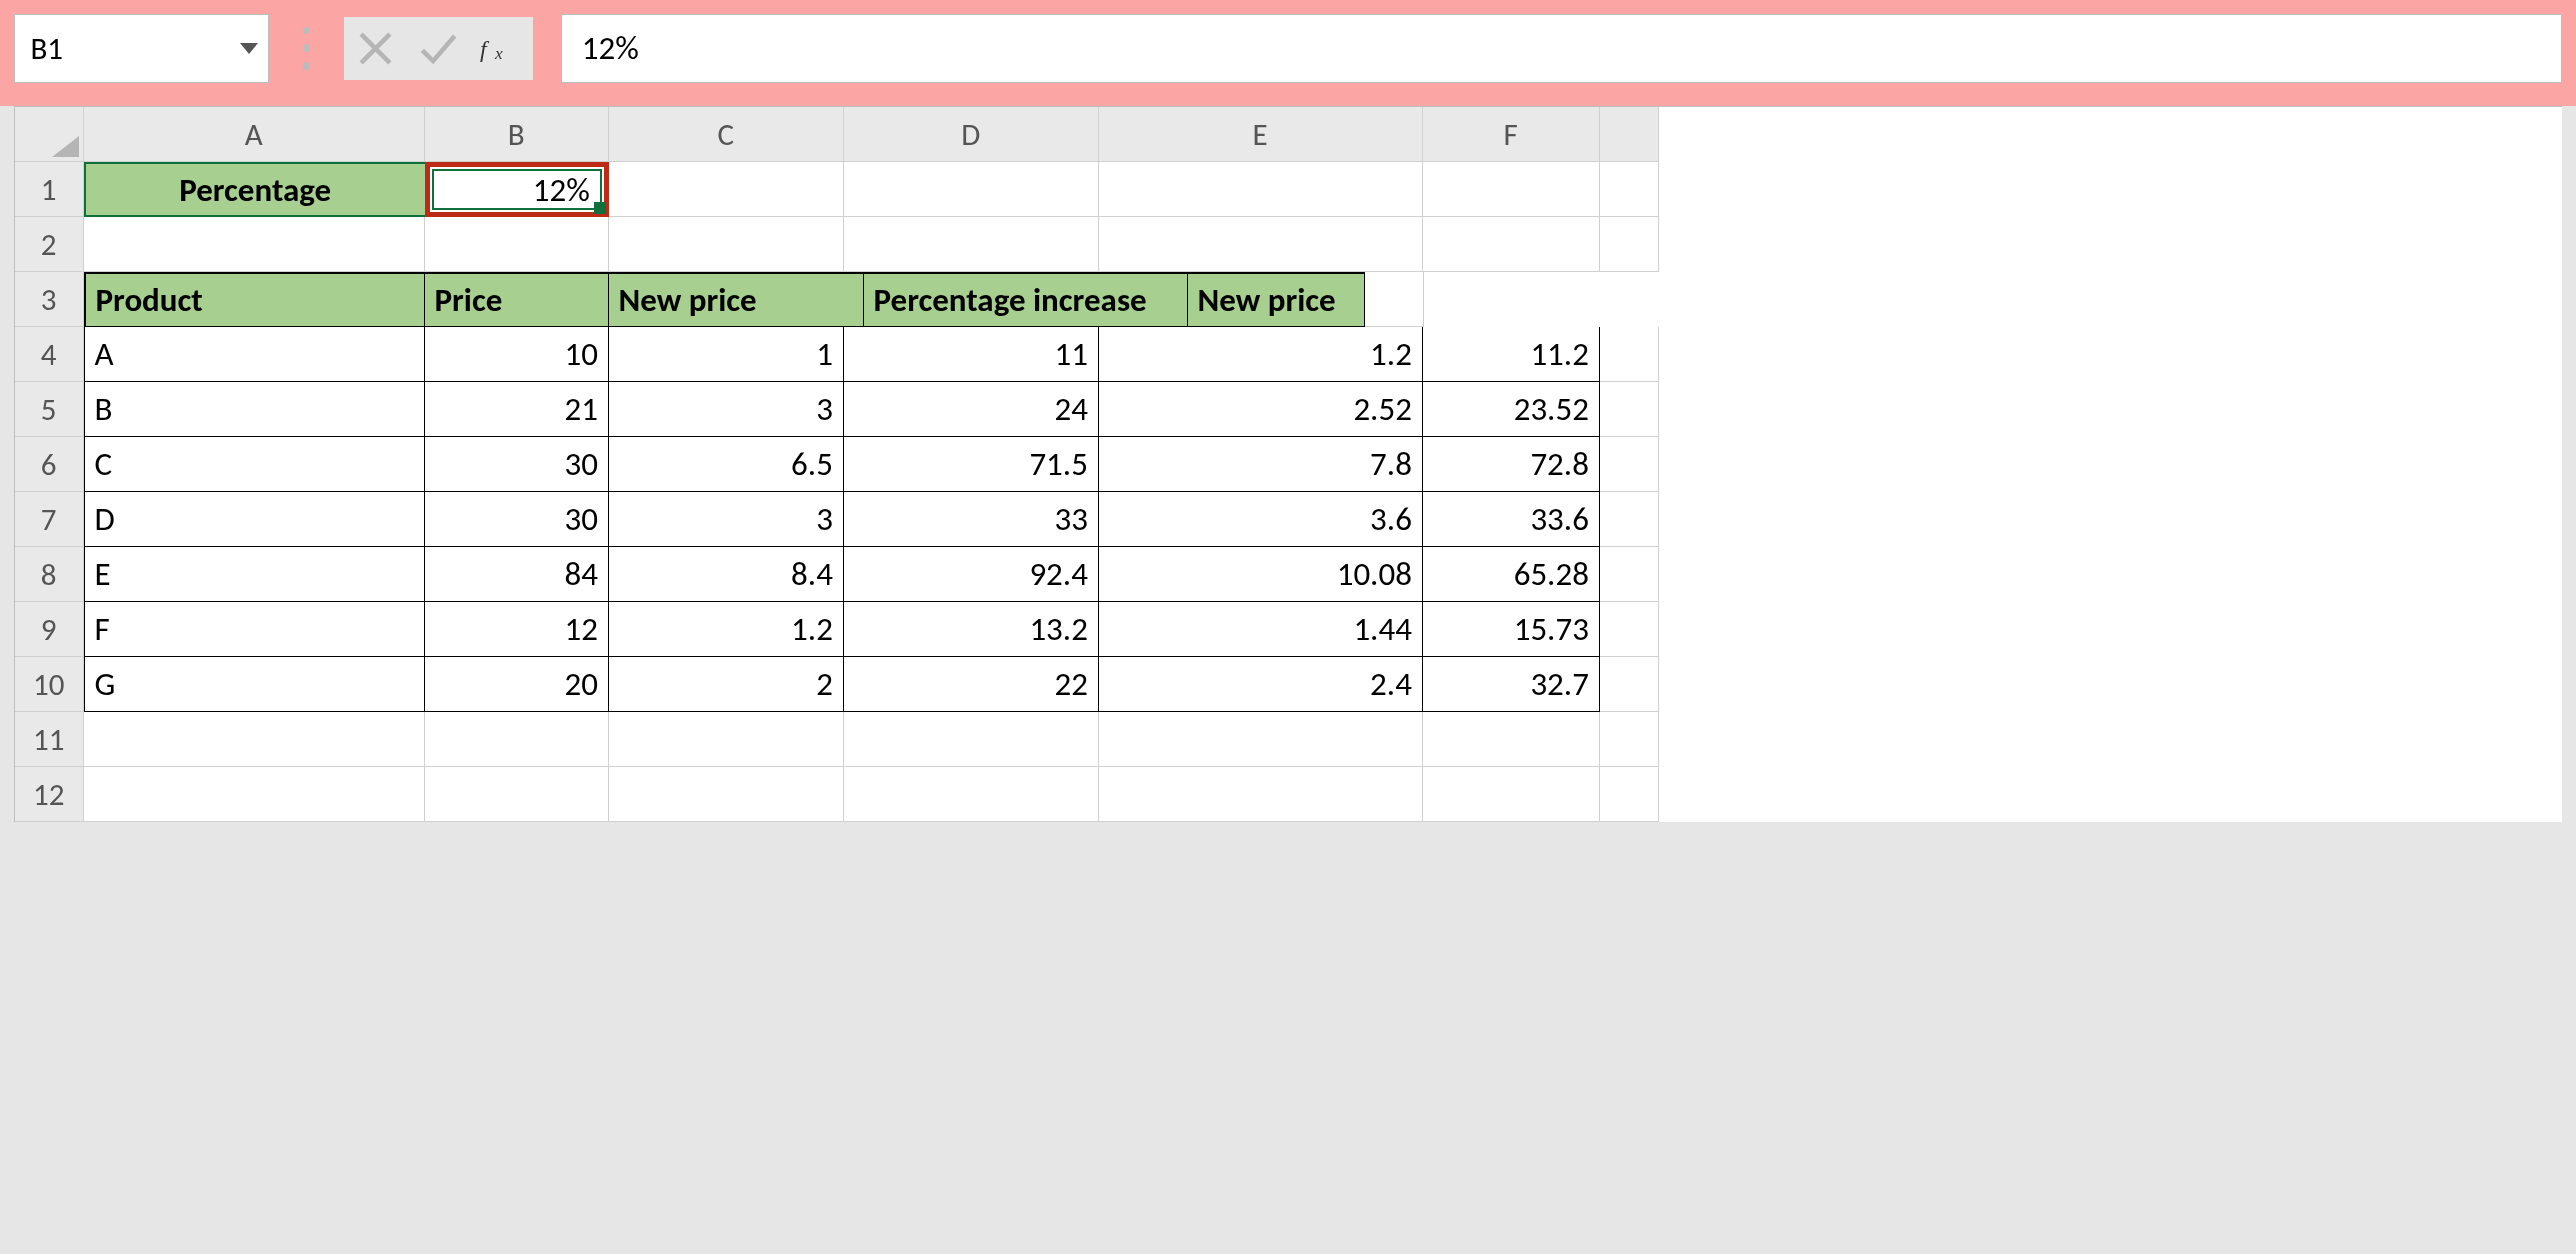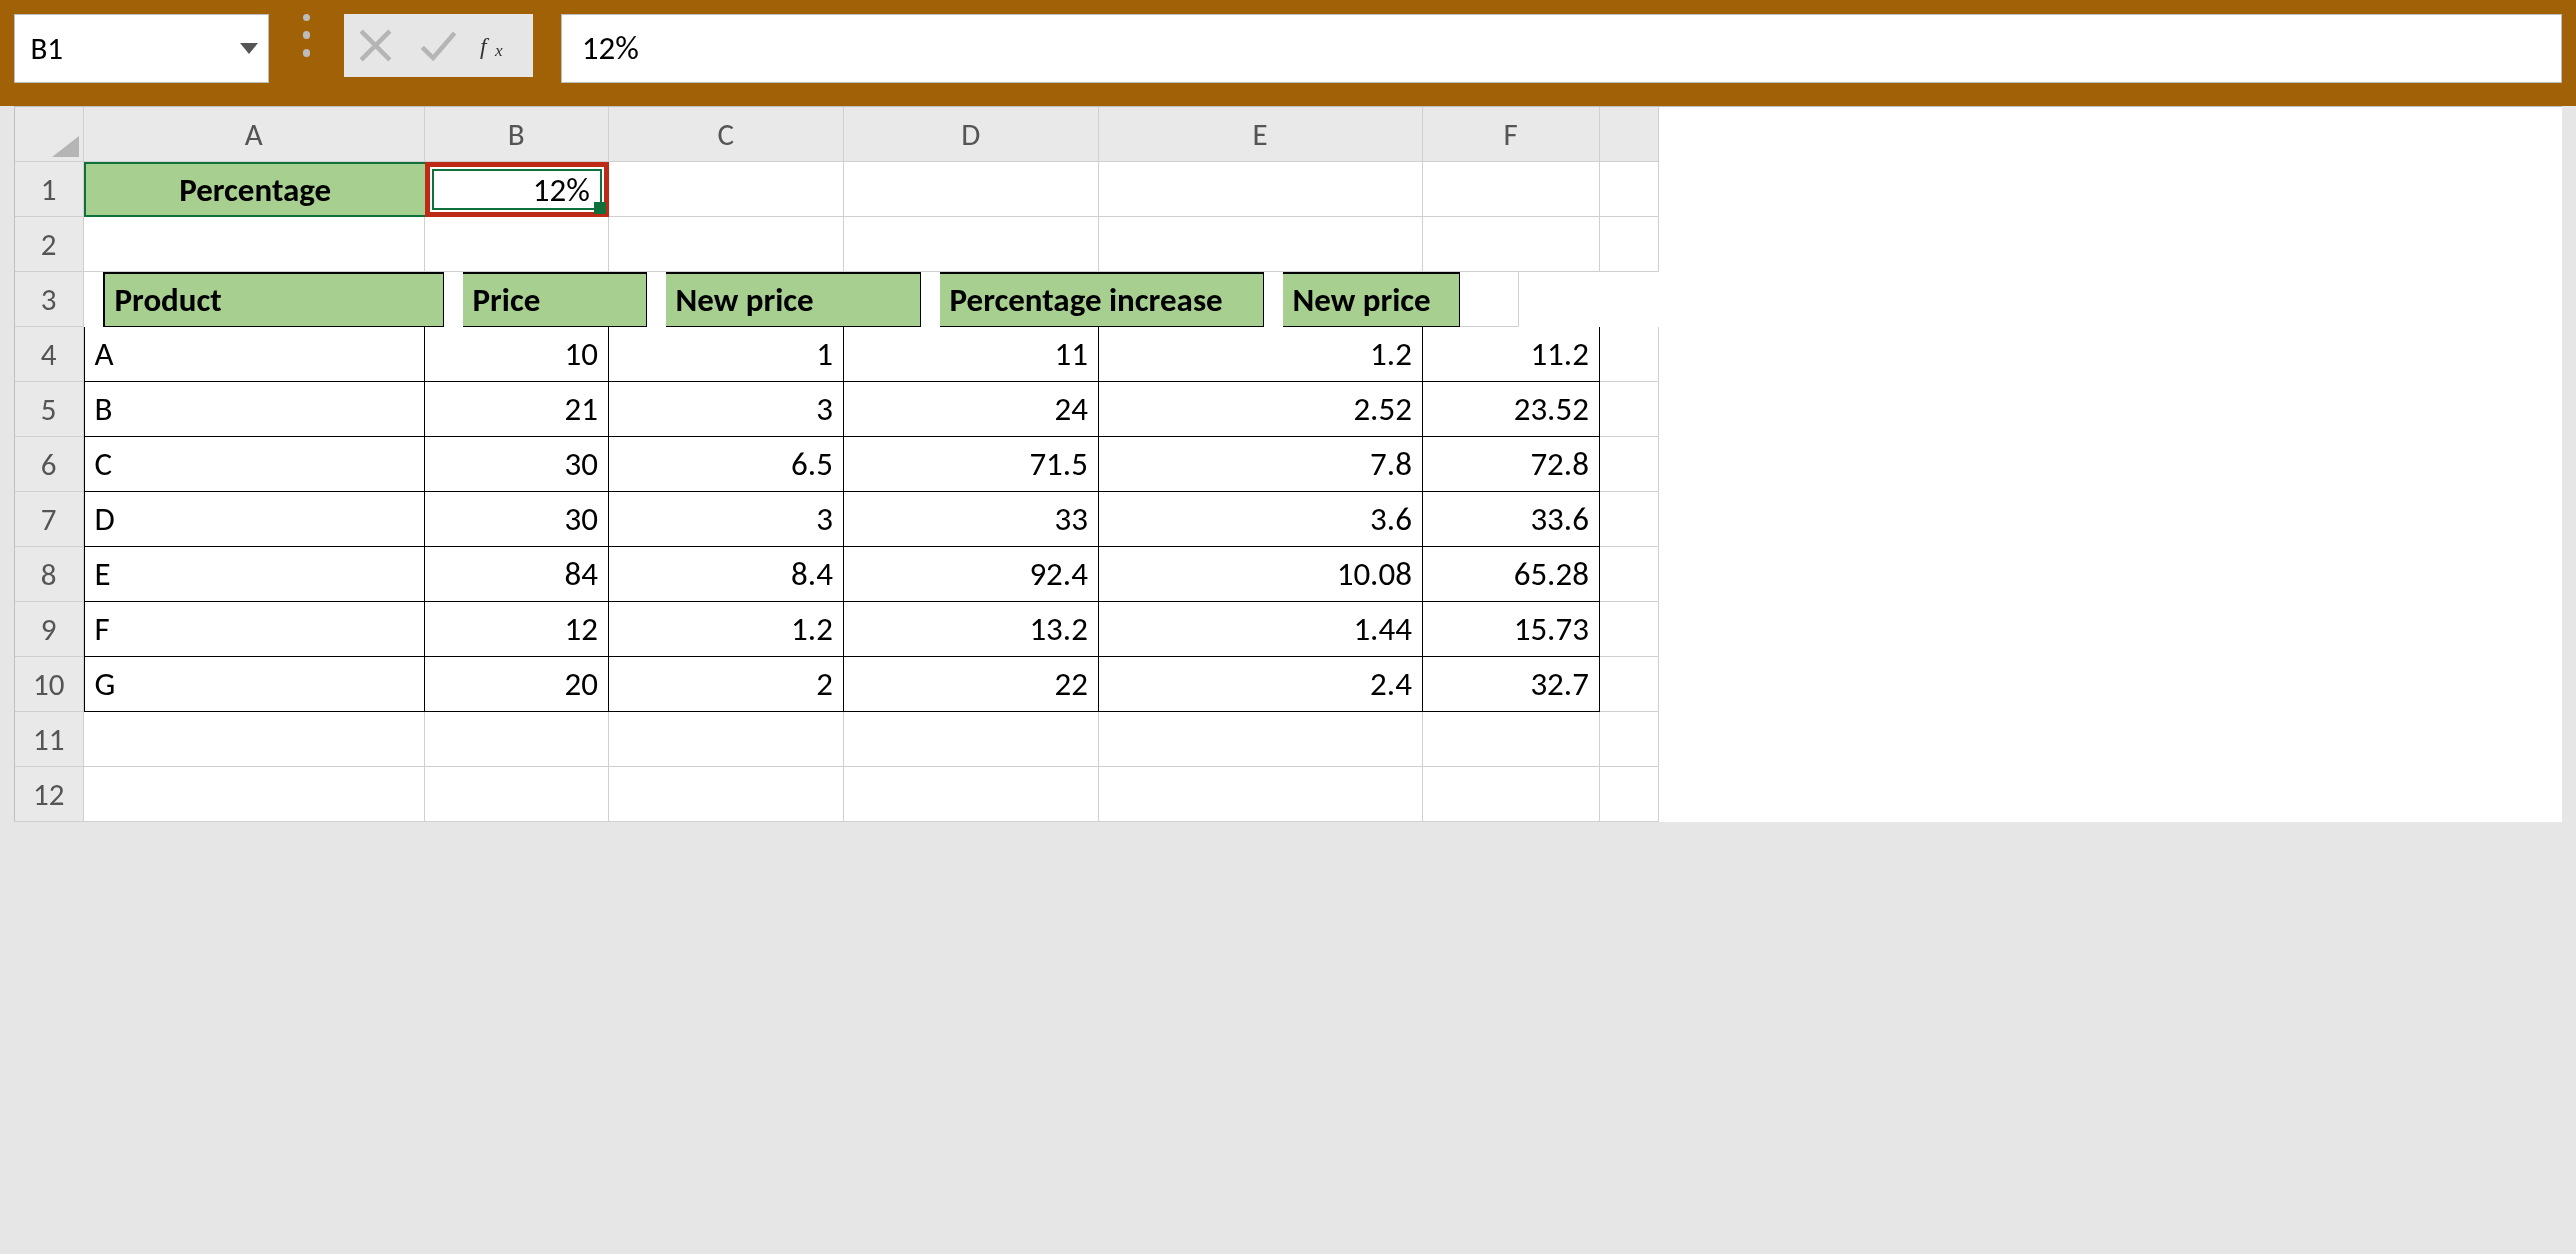--- a/index.html
+++ b/index.html
@@ -8,24 +8,24 @@
     padding: 0;
     font-family: Calibri, "Segoe UI", Arial, sans-serif;
     background: #e6e6e6;
     font-size: 31px;
     color: #000;
   }
 
   
   .formula-bar {
     display: flex;
-    align-items: flex-start;
+    align-items: center;
     gap: 28px;
     padding: 13.7px 13.7px 23.5px 13.7px;
-    background: #a16207;
+    background: #fca5a5;
   }
   .name-box {
     width: 255px;
     height: 69px;
     background: #fff;
     border: 1px solid #bdbdbd;
     display: flex;
     align-items: center;
     padding: 0 9.8px 0 15.7px;
     justify-content: space-between;
@@ -156,21 +156,21 @@
     padding:0 9.8px;
   }
   .b1-inner::after{
     content:"";
     position:absolute;
     right:-5.9px; bottom:-5.9px;
     width:11.8px;height:11.8px;background:#0f703b;
   }
 
   
-  .r3 .greenhdr { border-top:2px solid #000;margin-left:19px; }
+  .r3 .greenhdr { border-top:2px solid #000; }
 
 </style>
 </head>
 <body>
 
 <div class="formula-bar">
   <div class="name-box">
     <span>B1</span>
     <span class="dd"></span>
   </div>

